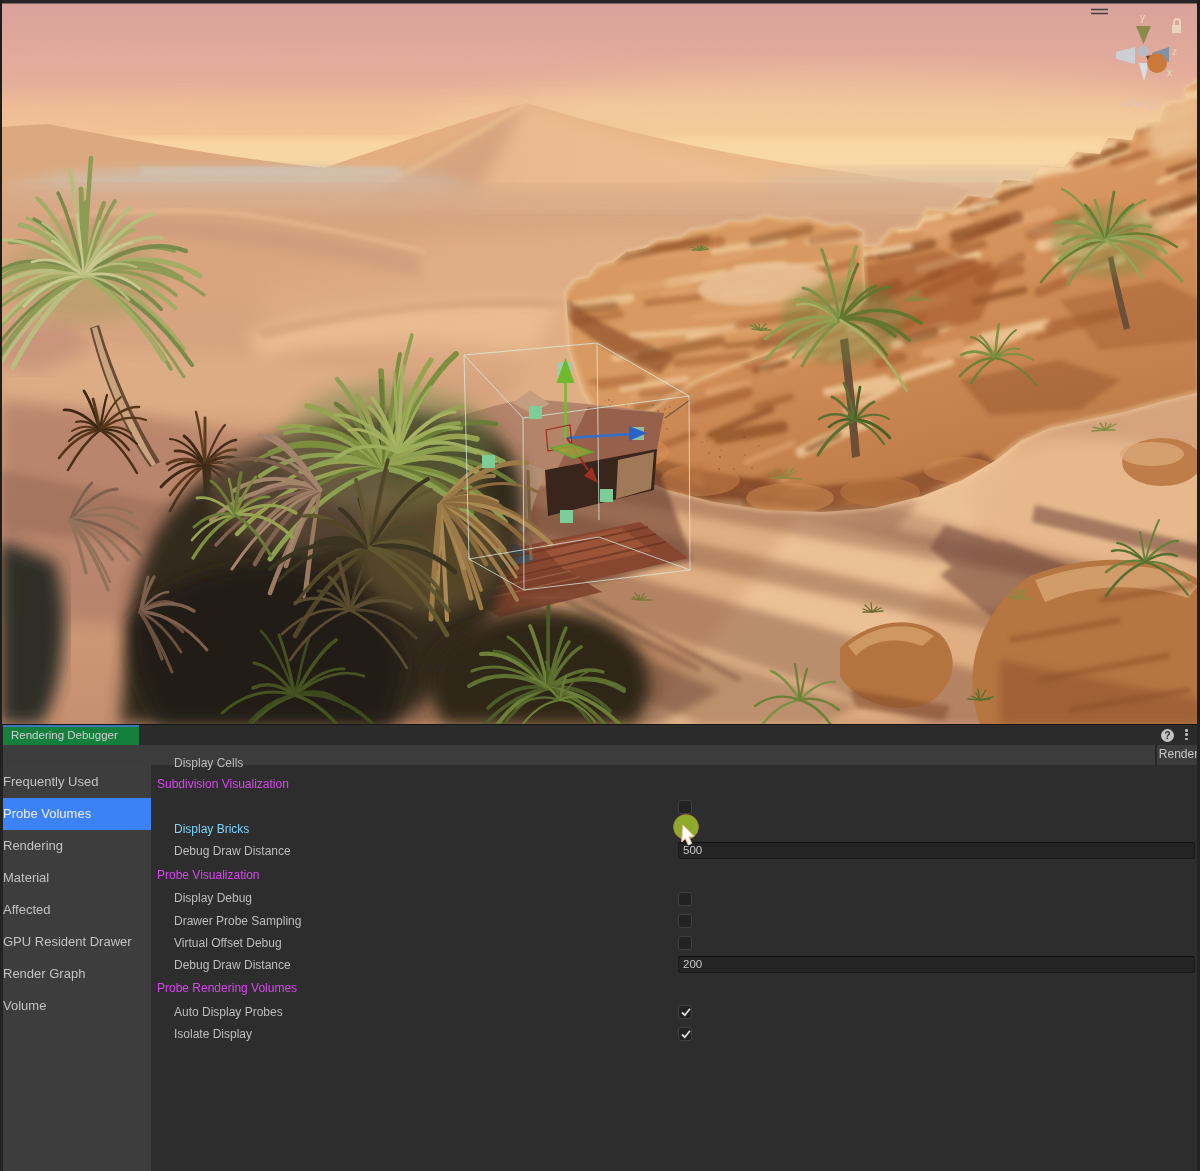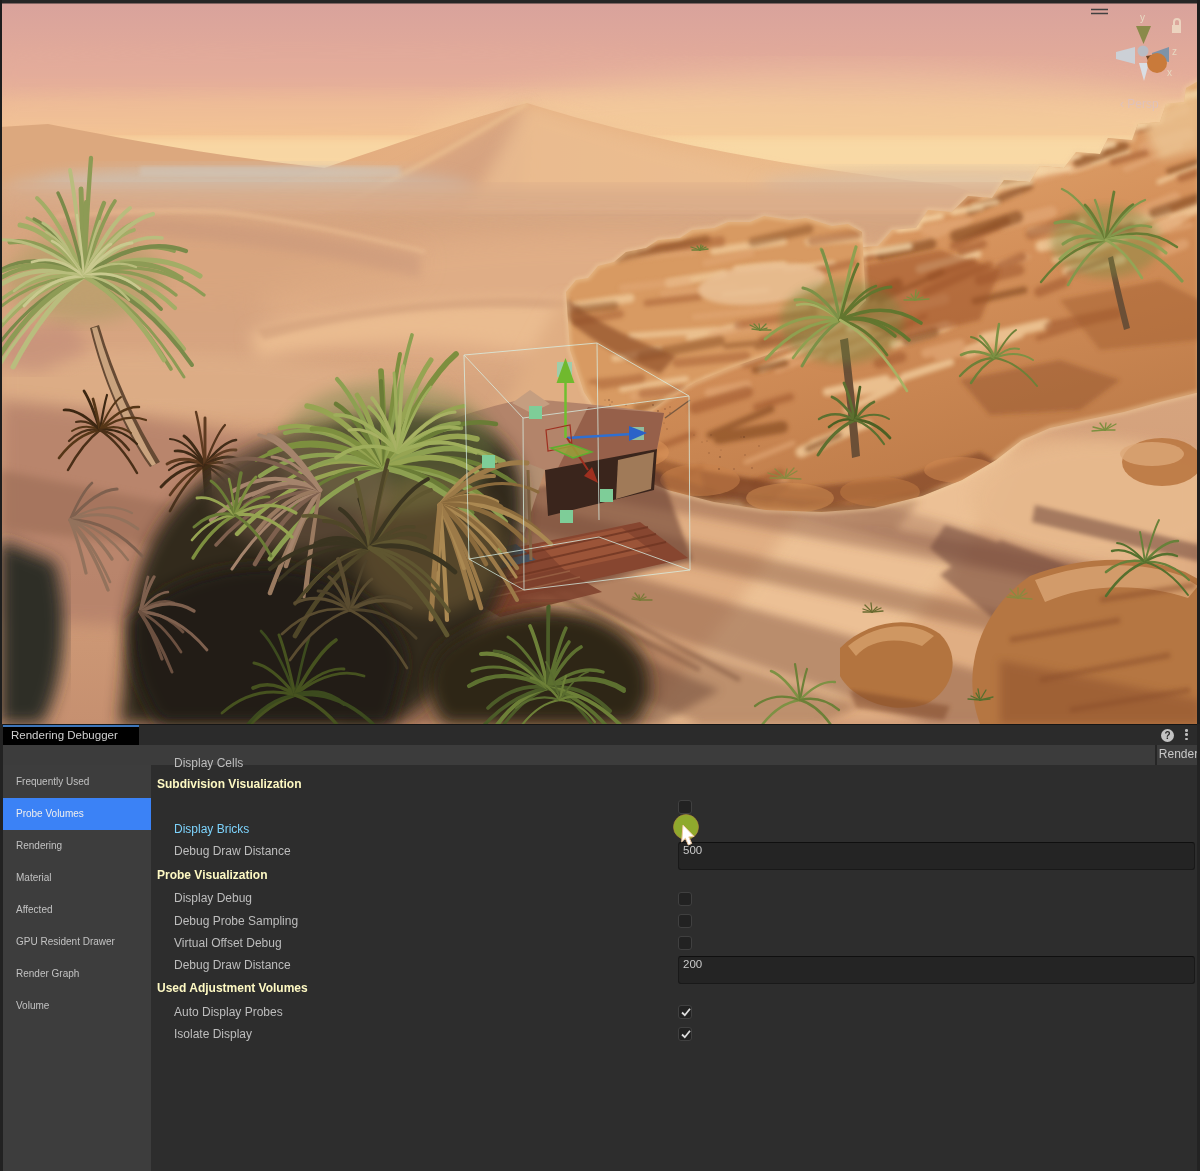--- a/index.html
+++ b/index.html
@@ -1,34 +1,34 @@
 <!DOCTYPE html>
 <html><head>
 <meta charset="utf-8">
 <style>
 html,body{margin:0;padding:0;width:1200px;height:1171px;background:#2d2d2d;overflow:hidden}
 *{box-sizing:border-box;font-family:"Liberation Sans",sans-serif}
 #scene{position:absolute;left:0;top:0;width:1200px;height:724px;background:#e8bd92}
 #tabbar{position:absolute;left:0;top:724px;width:1200px;height:21px;background:#2b2b2b;border-top:1px solid #161616}
-#tab{position:absolute;left:2px;top:725px;width:137px;height:20px;background:#000000;border-top:2px solid #3e76ba;color:#cfcfcf;font-size:11.5px;line-height:17px;padding-left:9px}
+#tab{position:absolute;left:2px;top:725px;width:137px;height:20px;background:#15803d;border-top:2px solid #3e76ba;color:#cfcfcf;font-size:11.5px;line-height:17px;padding-left:9px}
 #helpicon{position:absolute;left:1161px;top:729px;width:13px;height:13px;border-radius:50%;background:#c3c3c3;color:#2b2b2b;font-size:10px;font-weight:bold;text-align:center;line-height:13px}
 #menudots{position:absolute;left:1185px;top:729px;width:3px;height:13px}
 #menudots div{width:2.6px;height:2.6px;border-radius:50%;background:#bdbdbd;margin-bottom:1.8px}
 #toolbar{position:absolute;left:0;top:745px;width:1200px;height:20px;background:#3c3c3c}
 #resetdiv{position:absolute;left:1155px;top:745px;width:45px;height:20px;background:#3c3c3c;border-left:2px solid #262626;color:#c8c8c8;font-size:12px;text-align:center;line-height:19px}
 #content{position:absolute;left:0;top:765px;width:1200px;height:406px;background:#2d2d2d}
 #sidebar{position:absolute;left:3px;top:765px;width:148px;height:406px;background:#3d3d3d}
 #leftedge{position:absolute;left:0;top:724px;width:3px;height:447px;background:#222}
-.sbitem{position:absolute;left:3px;width:148px;height:32px;color:#c2c2c2;font-size:10px;line-height:32px;padding-left:13px}
+.sbitem{position:absolute;left:3px;width:148px;height:32px;color:#c2c2c2;font-size:13px;line-height:32px;}
 .sbsel{background:#3b82f6;color:#eee}
 .row{position:absolute;color:#bdbdbd;font-size:12px;height:22px;line-height:22px}
-.hdr{color:#fef9c3;font-weight:bold;left:157px}
+.hdr{color:#d946ef;font-weight:normal;left:157px}
 .lbl{left:174px}
 .cb{position:absolute;left:678px;width:14px;height:14px;background:#222;border:1px solid #404040;border-radius:3px}
-.field{position:absolute;left:678px;width:517px;height:28px;background:#242424;border:1px solid #191919;border-top:1px solid #0f0f0f;border-radius:3px;color:#c9c9c9;font-size:11.5px;line-height:15px;padding-left:4px}
+.field{position:absolute;left:678px;width:517px;height:17px;background:#242424;border:1px solid #191919;border-top:1px solid #0f0f0f;border-radius:3px;color:#c9c9c9;font-size:11.5px;line-height:15px;padding-left:4px}
 .chk{position:absolute;left:680px;width:12px;height:12px;fill:none;stroke:#dedede;stroke-width:1.8}
 </style>
 </head>
 <body>
 <div id="scene"><svg width="1200" height="724" viewBox="0 0 1200 724">
 <defs>
 <linearGradient id="sky" x1="0" y1="0" x2="0" y2="1">
 <stop offset="0" stop-color="#d8a29c"></stop>
 <stop offset="0.22" stop-color="#e4ac99"></stop>
 <stop offset="0.42" stop-color="#f4c492"></stop>
@@ -1052,27 +1052,27 @@
 <div class="sbitem" style="top:990px">Volume</div>
 <div class="row hdr" style="top:773px">Subdivision Visualization</div>
 <div class="row lbl" style="top:752px">Display Cells</div>
 <div class="cb" style="top:800px"></div>
 <div class="row lbl" style="top:818px;color:#7dd3fc">Display Bricks</div>
 <div class="row lbl" style="top:840px">Debug Draw Distance</div>
 <div class="field" style="top:842px">500</div>
 <div class="row hdr" style="top:864px">Probe Visualization</div>
 <div class="row lbl" style="top:887px">Display Debug</div>
 <div class="cb" style="top:892px"></div>
-<div class="row lbl" style="top:910px">Debug Probe Sampling</div>
+<div class="row lbl" style="top:910px">Drawer Probe Sampling</div>
 <div class="cb" style="top:914px"></div>
 <div class="row lbl" style="top:932px">Virtual Offset Debug</div>
 <div class="cb" style="top:936px"></div>
 <div class="row lbl" style="top:954px">Debug Draw Distance</div>
 <div class="field" style="top:956px">200</div>
-<div class="row hdr" style="top:977px">Used Adjustment Volumes</div>
+<div class="row hdr" style="top:977px">Probe Rendering Volumes</div>
 <div class="row lbl" style="top:1001px">Auto Display Probes</div>
 <div class="cb" style="top:1005px"></div>
 <svg class="chk" style="top:1006px" viewBox="0 0 12 12">
     <path d="M2,6.5 L4.8,9.2 L10,2.8"></path>
   </svg>
 <div class="row lbl" style="top:1023px">Isolate Display</div>
 <div class="cb" style="top:1027px"></div>
 <svg class="chk" style="top:1028px" viewBox="0 0 12 12">
     <path d="M2,6.5 L4.8,9.2 L10,2.8"></path>
   </svg>

